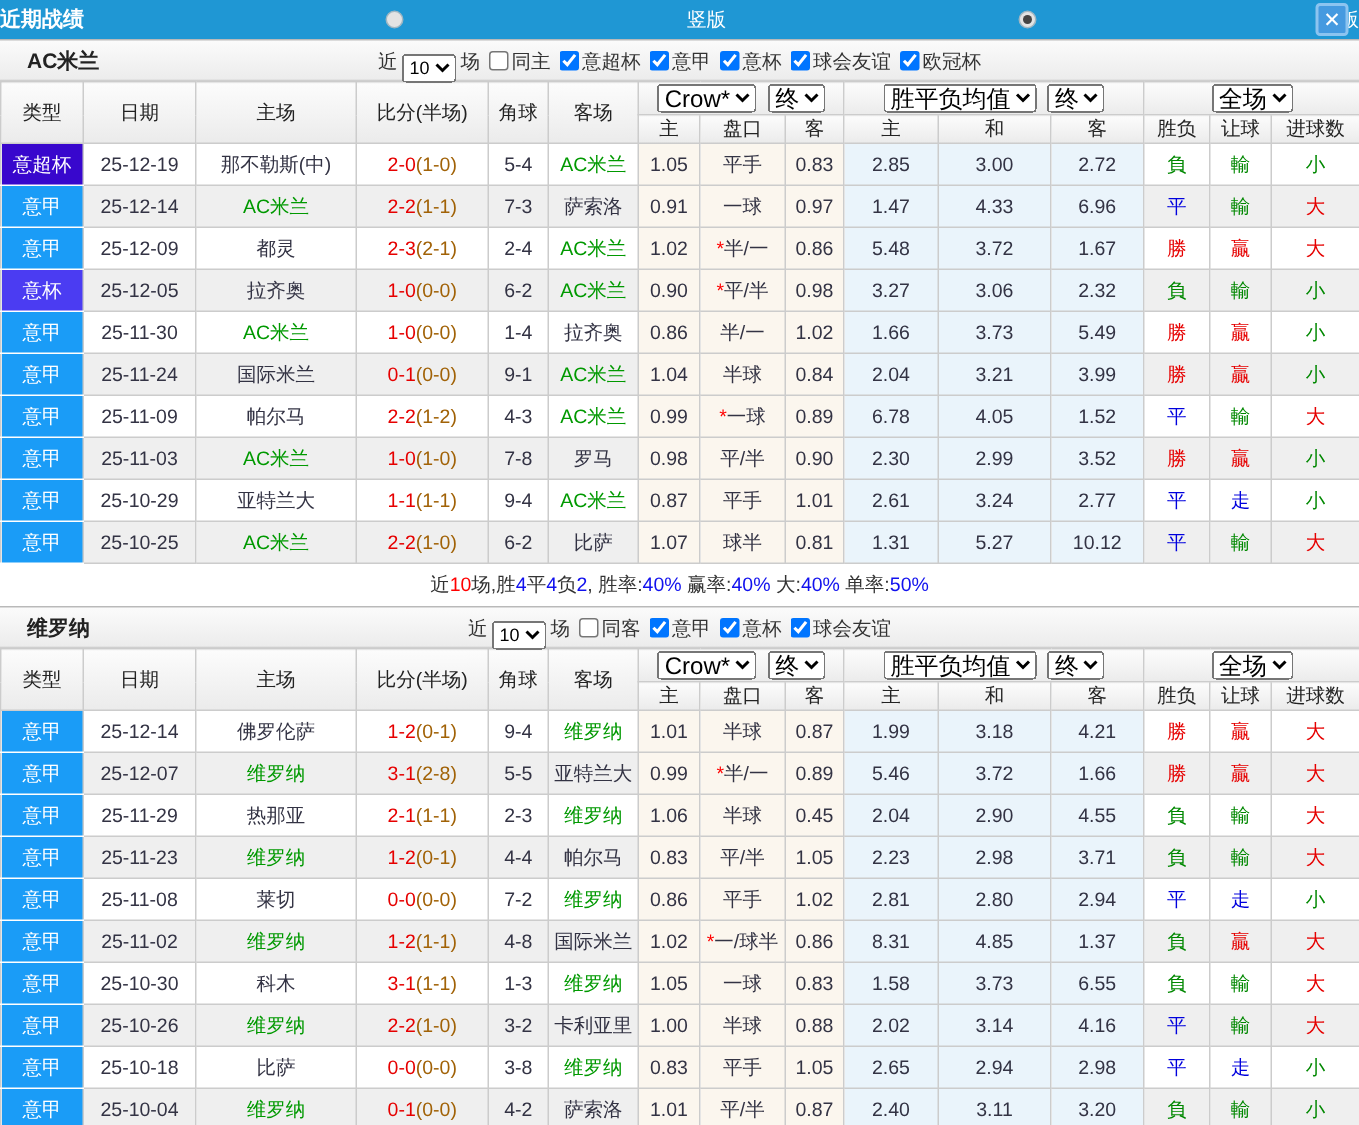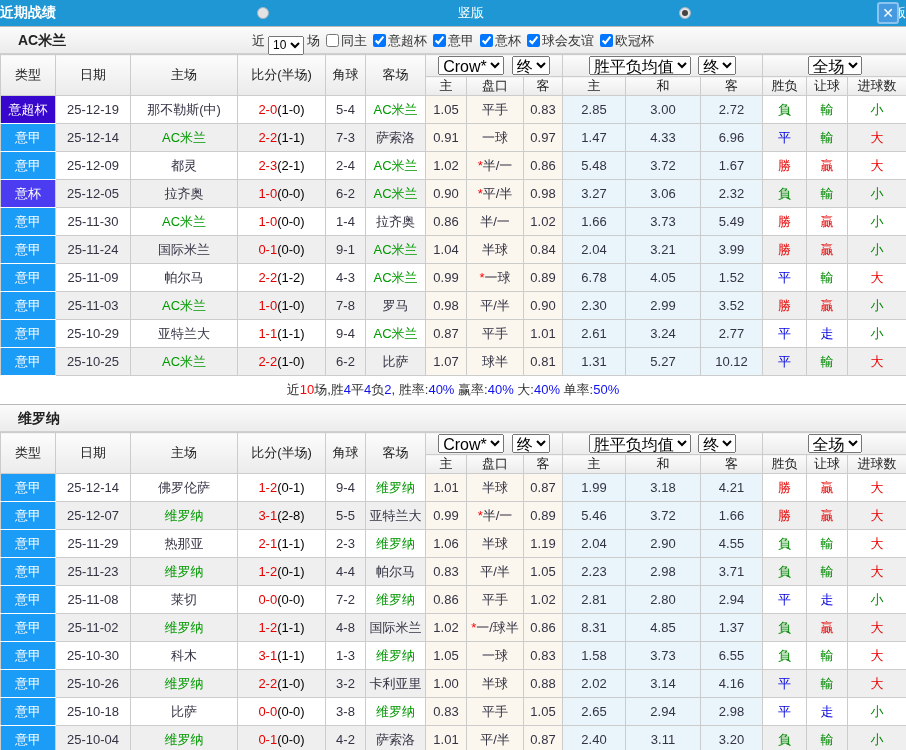--- a/index.html
+++ b/index.html
@@ -59,21 +59,21 @@
   thead tr.r1 th { height: 22px; }
   thead tr.r2 th { height: 17px; }
   thead select { font-size: 16px; height: 19px; margin: 0 2px; }
   tbody td { height: 28px; color: #334; background: #fff; }
   tbody tr.alt td { background: #efefef; }
   tbody td.type { color: #fff; border-bottom: 1px solid #fff; }
   tbody td.odds,  tbody tr.alt td.odds  { background: #fbf6ee; }
   tbody td.avg,   tbody tr.alt td.avg   { background: #eaf4fb; }
   td.team.green { color: #009900; }
   .score-main { color: #e60000; }
-  .score-half { color: #000000; }
+  .score-half { color: #a16207; }
   .star { color: #ff0000; }
 
   
   .summary {
     height: 28px; line-height: 27px; text-align: center; font-size: 13px;
     color: #333; background: #fff;
   }
 </style>
 </head>
 <body>
@@ -316,20 +316,21 @@
             <td class="res" style="color: rgb(230, 0, 0);">大</td>
           </tr>
         </tbody>
     </table>
     <div class="summary"><span style="color: rgb(51, 51, 51);">近</span><span style="color: rgb(255, 0, 0);">10</span><span style="color: rgb(51, 51, 51);">场,胜</span><span style="color: rgb(17, 17, 238);">4</span><span style="color: rgb(51, 51, 51);">平</span><span style="color: rgb(17, 17, 238);">4</span><span style="color: rgb(51, 51, 51);">负</span><span style="color: rgb(17, 17, 238);">2</span><span style="color: rgb(51, 51, 51);">, 胜率:</span><span style="color: rgb(17, 17, 238);">40%</span><span style="color: rgb(51, 51, 51);"> 赢率:</span><span style="color: rgb(17, 17, 238);">40%</span><span style="color: rgb(51, 51, 51);"> 大:</span><span style="color: rgb(17, 17, 238);">40%</span><span style="color: rgb(51, 51, 51);"> 单率:</span><span style="color: rgb(17, 17, 238);">50%</span></div>
   </div>
 
   <div>
     <div class="section-head">
       <span class="team-name">维罗纳</span>
+      <span class="filter-controls"><span>近</span><select><option>10</option></select><span>场</span><input type="checkbox" style=""><span>同客</span><input type="checkbox" checked="" style=""><span>意甲</span><input type="checkbox" checked="" style=""><span>意杯</span><input type="checkbox" checked="" style=""><span>球会友谊</span></span>
     </div>
     <table>
       <colgroup>
         <col width="55">
           <col width="75">
           <col width="107">
           <col width="88">
           <col width="40">
           <col width="60">
         <col width="41">
@@ -411,21 +412,21 @@
           </tr>
           <tr>
             <td class="type" style="background: rgb(26, 156, 247);">意甲</td>
             <td>25-11-29</td>
             <td class="team">热那亚</td>
             <td><span class="score-main">2-1</span><span class="score-half">(1-1)</span></td>
             <td>2-3</td>
             <td class="team green">维罗纳</td>
             <td class="odds">1.06</td>
             <td class="odds">半球</td>
-            <td class="odds">1.19</td>
+            <td class="odds">0.45</td>
             <td class="avg">2.04</td>
             <td class="avg">2.90</td>
             <td class="avg">4.55</td>
             <td class="res" style="color: rgb(0, 136, 0);">負</td>
             <td class="res" style="color: rgb(0, 136, 0);">輸</td>
             <td class="res" style="color: rgb(230, 0, 0);">大</td>
           </tr>
           <tr class="alt">
             <td class="type" style="background: rgb(26, 156, 247);">意甲</td>
             <td>25-11-23</td>

